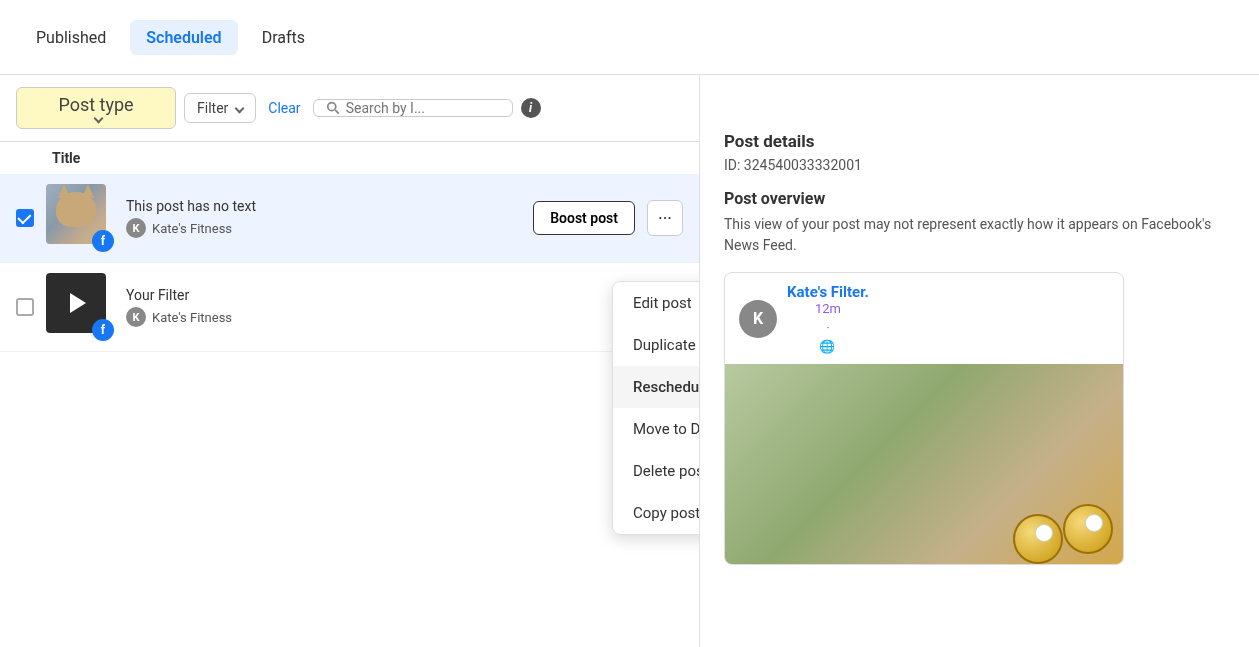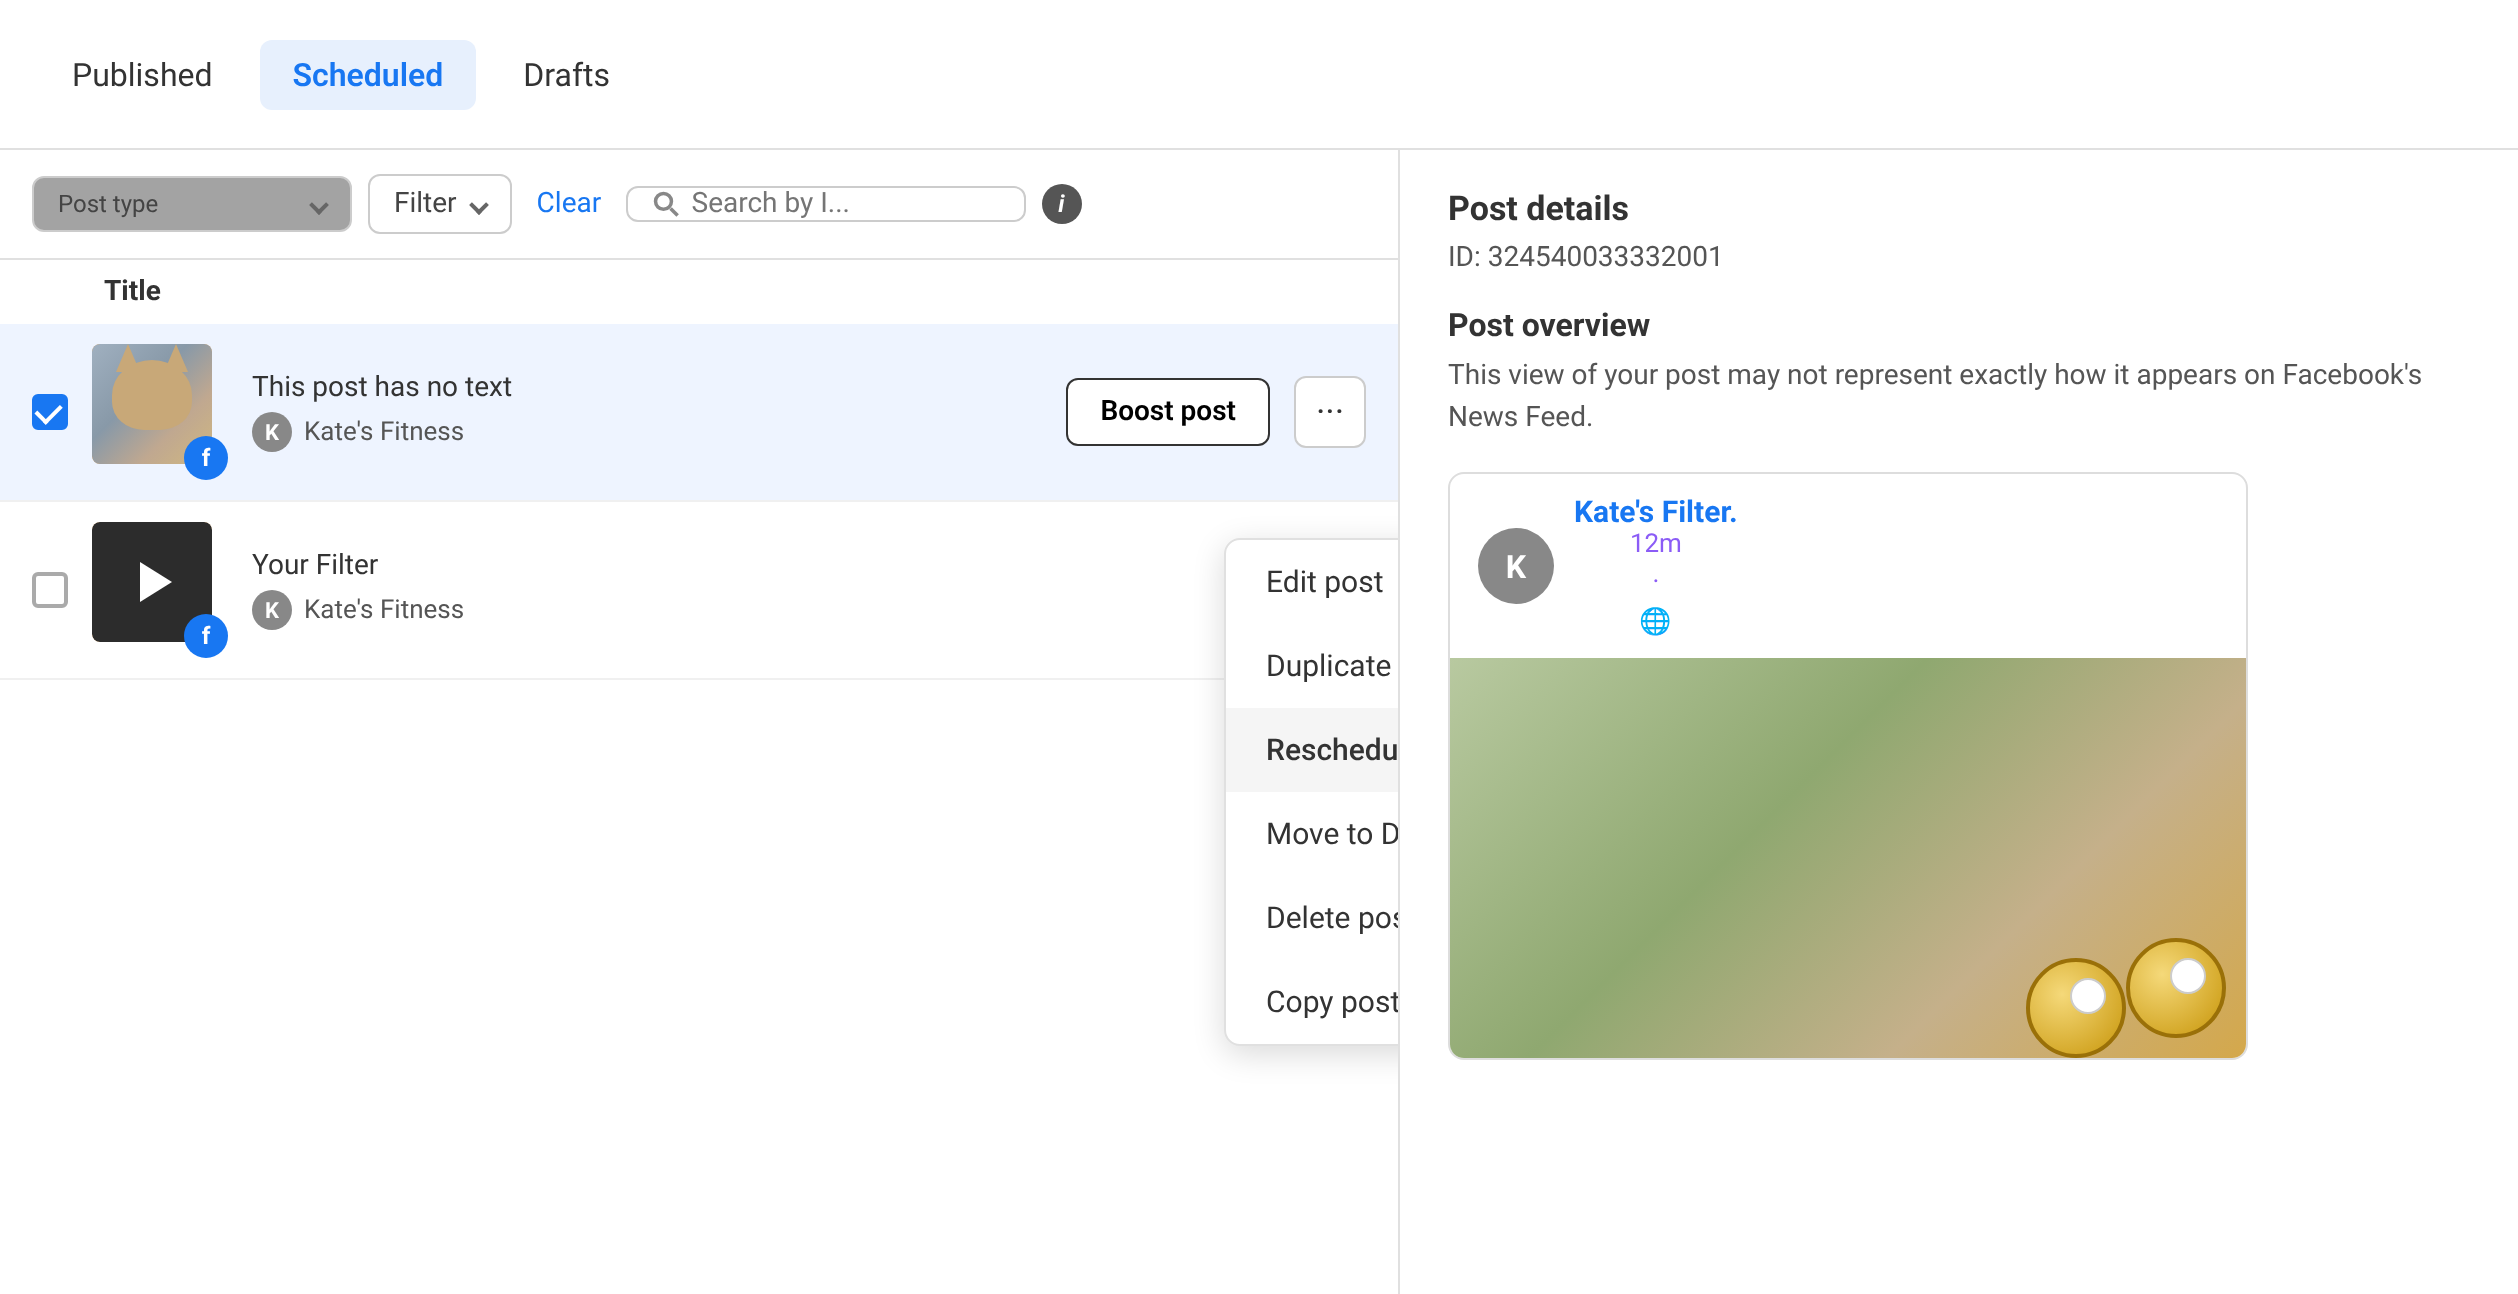--- a/index.html
+++ b/index.html
@@ -54,25 +54,26 @@
       border-bottom: 1px solid #e0e0e0;
     }
 
     .post-type-dropdown {
       display: flex;
       align-items: center;
       border: 1px solid #ccc;
       border-radius: 6px;
       padding: 6px 12px;
       cursor: pointer;
-      background: #a3a3a3;
-      font-size: 12px;
+      background: #fef9c3;
+      font-size: 18px;
       color: #444;
       min-width: 160px;
       justify-content: space-between;
+      flex-direction: column;
     }
 
     .filter-dropdown {
       display: flex;
       align-items: center;
       border: 1px solid #ccc;
       border-radius: 6px;
       padding: 6px 12px;
       cursor: pointer;
       background: #fff;
@@ -279,20 +280,21 @@
     .right-panel {
       flex: 1;
       padding: 20px 24px;
       overflow-y: auto;
     }
     .post-details-title {
       font-size: 17px;
       font-weight: 700;
       color: #333;
       margin-bottom: 6px;
+      margin-top: 36px;
     }
     .post-id {
       font-size: 14px;
       color: #555;
       margin-bottom: 16px;
     }
     .post-overview-title {
       font-size: 16px;
       font-weight: 700;
       color: #333;

